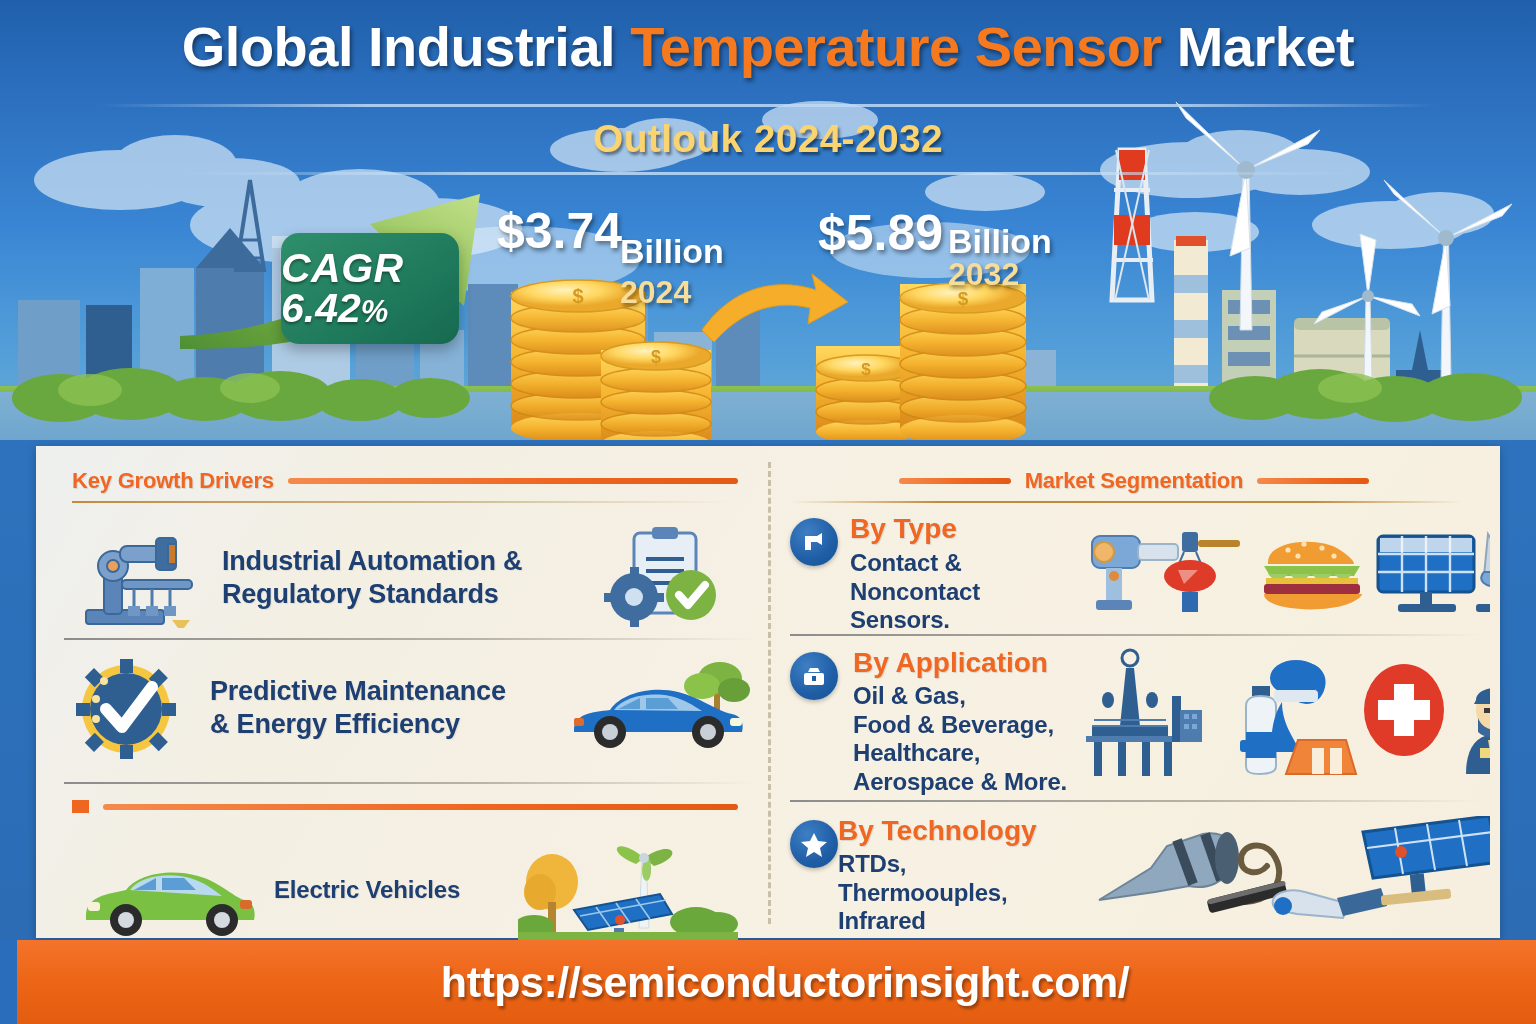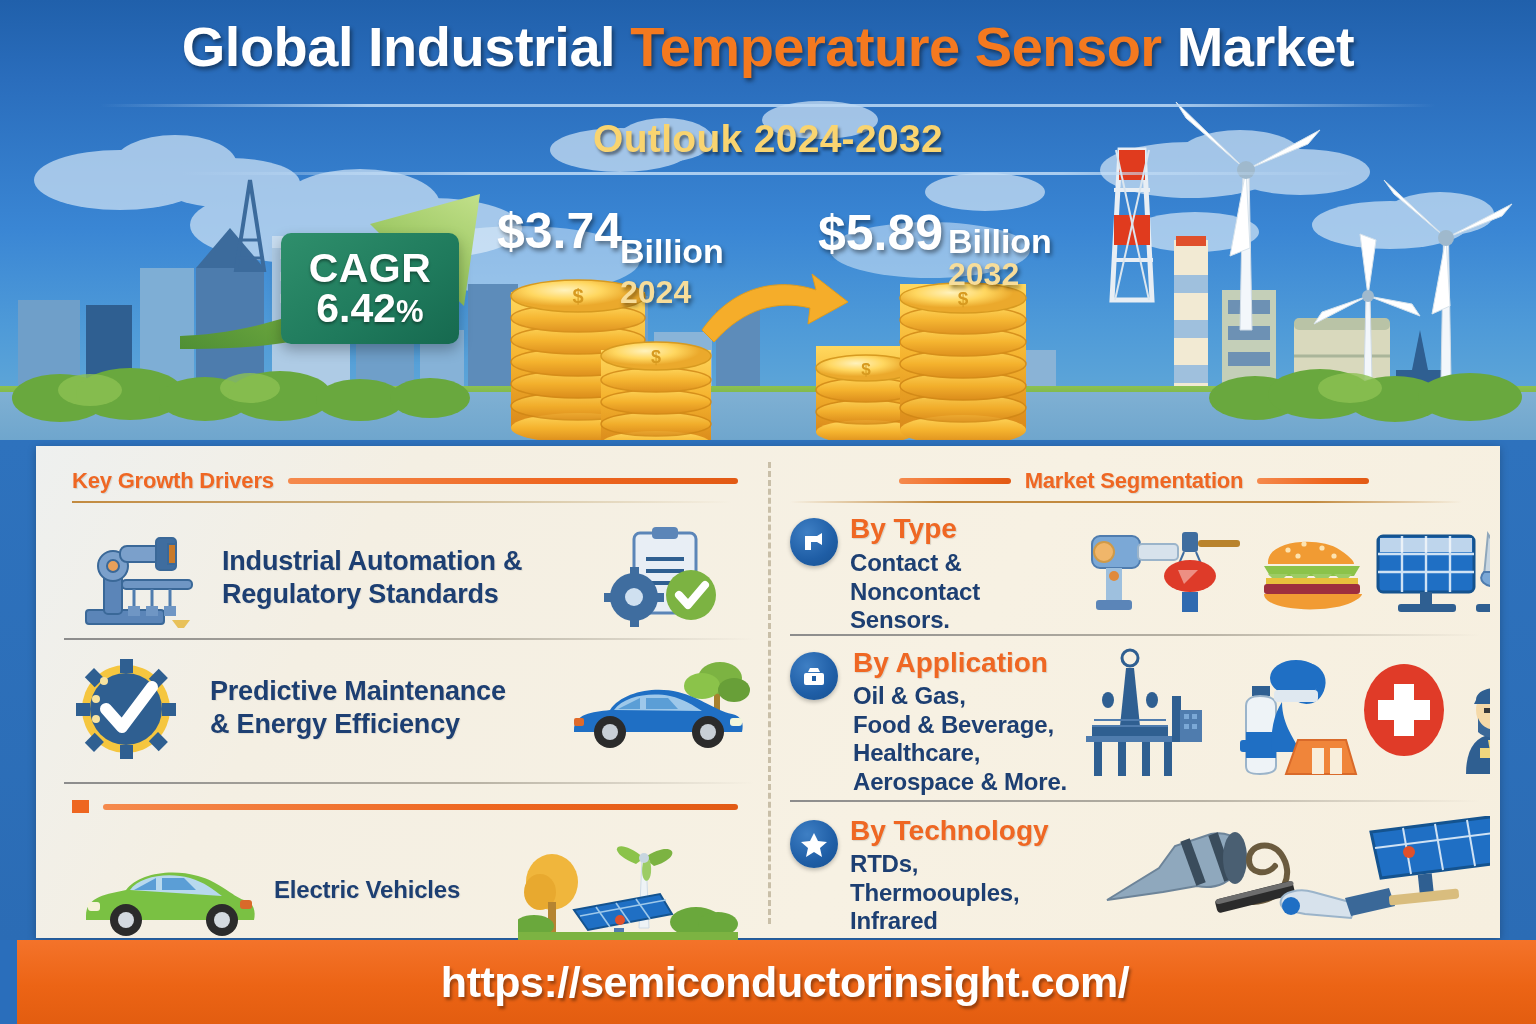--- a/index.html
+++ b/index.html
@@ -25,23 +25,23 @@
   .greenstrip{
     position:absolute;left:0;bottom:26px;width:100%;height:28px;
     background:linear-gradient(180deg,#8cc152 0%,#5fa03a 100%);
   }
   
   .grow-arrow{position:absolute;left:180px;top:120px;width:420px;height:230px;}
   
   .cagr{
     position:absolute;left:281px;top:233px;width:178px;height:111px;
     background:linear-gradient(145deg,#2f8f6c 0%,#1f7a5c 60%,#16694f 100%);
-    border-radius:10px;box-shadow:0 6px 14px rgba(0,0,0,.28);
-    display:flex;flex-direction:column;align-items:center;justify-content:center;
-    color:#fff;text-shadow:0 2px 3px rgba(0,0,0,.4);
+    border-radius:18px;box-shadow:0 6px 14px rgba(0,0,0,.28);
+    display:flex;flex-direction:column;justify-content:center;
+    color:#fff;text-shadow:0 2px 3px rgba(0,0,0,.4);font-style:italic;
   }
   .cagr .c1{font-size:41px;font-weight:bold;letter-spacing:.5px;line-height:.98;}
   .cagr .c2{font-size:41px;font-weight:bold;line-height:1.02;}
   .cagr .c2 .pct{font-size:31px;}
 
   .title{
     position:absolute;left:0;top:14px;width:1536px;text-align:center;
     font-size:56px;font-weight:bold;color:#ffffff;letter-spacing:-.5px;
     text-shadow:2px 3px 4px rgba(0,0,0,.45);white-space:nowrap;
   }
@@ -739,21 +739,21 @@
     </svg>
   </div>
   <div class="row-sep" style="left:790px;top:800px;width:690px;"></div>
 
   <div style="position:absolute;left:790px;top:816px;width:700px;height:120px;display:flex;align-items:flex-start;">
     <div class="seg-badge" style="margin-top:4px;">
       <svg width="30" height="30" viewBox="0 0 30 30">
           <polygon points="15,4 19,12 28,13 21,19 23,28 15,23 7,28 9,19 2,13 11,12" fill="#ffffff"></polygon>
         </svg>
     </div>
-    <div style="margin-left:12px;width:250px;">
+    <div style="width:250px;">
       <div class="seg-title">By Technology</div>
       <div class="seg-body" style="margin-top:3px;">
         <div>RTDs, Thermoouples,</div>
         <div>Infrared</div>
       </div>
     </div>
     <svg width="420" height="118" style="margin-left:0px;">
 
       <g>
         <path d="M18 84 L70 52 L86 30 L122 18 C146 14 158 30 152 48 C146 66 126 74 108 70 L74 76 Z" fill="#8fa8bd" stroke="#6d8499" stroke-width="2"></path>

